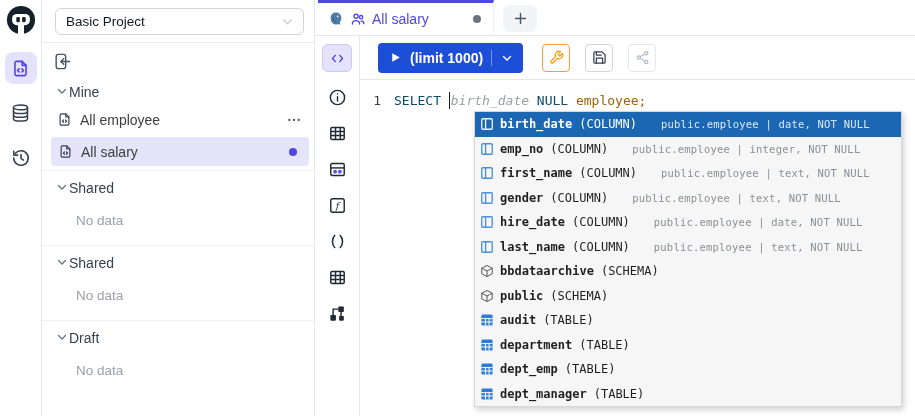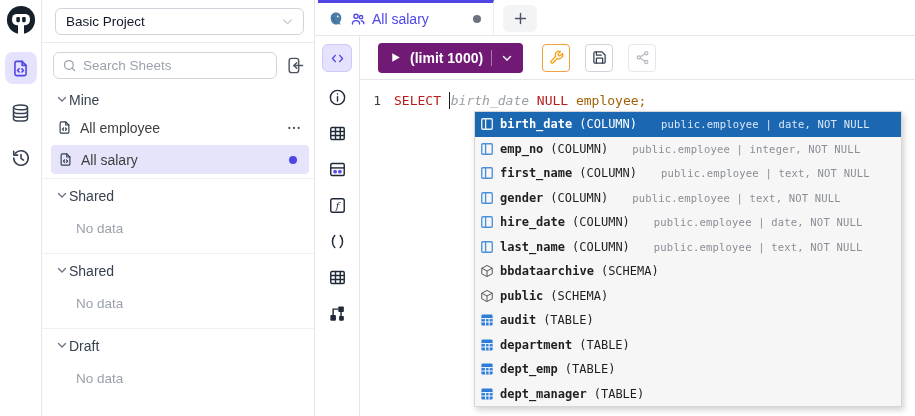--- a/index.html
+++ b/index.html
@@ -60,35 +60,35 @@
            border-right:1px solid #e5e7eb; display:flex; flex-direction:column; align-items:center; background:#fff; }
   .v-btn { width:30px; height:28px; border-radius:6px; display:grid; place-items:center;
            color:#1f2937; cursor:pointer; }
   .v-btn.active { margin-top:8px; background:#e4e2fc; border:1px solid #cdc9f9; color:#4f46e5;
                   font-family:"DejaVu Sans Mono",monospace; font-weight:bold; font-size:13px; }
   .v-btn + .v-btn { margin-top:14px; height:22px; }
 
   .editor-col { position:absolute; left:45px; top:36px; right:0; bottom:0; background:#fff; }
   .toolbar { height:44px; border-bottom:1px solid #e5e7eb; display:flex; align-items:center;
              gap:9px; padding-left:18px; }
-  .run-btn { height:30px; background:#701a75; color:#fff; border:0; border-radius:4px;
+  .run-btn { height:30px; background:#1d4ed8; color:#fff; border:0; border-radius:4px;
              display:flex; align-items:center; gap:8px; padding:0 9px 0 11px;
              font-family:inherit; font-size:14px; font-weight:bold; cursor:pointer; }
   .run-div { width:1px; height:16px; background:rgba(255,255,255,.4); }
   .icon-btn { width:28px; height:28px; background:#fff; border:1px solid #d1d5db; border-radius:4px;
               display:grid; place-items:center; color:#374151; cursor:pointer; margin-left:6px; }
   .icon-btn.wrench { border-color:#f0a13c; color:#f59e0b; margin-left:10px; }
   .icon-btn.share { border-color:#e5e7eb; color:#b6bcc6; }
 
   .editor { position:absolute; left:0; right:0; top:44px; bottom:0;
             font-family:"DejaVu Sans Mono",monospace; font-size:13px; cursor:text; }
   .code-line { display:flex; align-items:center; height:21px; margin-top:10px; white-space:pre; }
   .gutter { width:34px; text-align:right; padding-right:13px; color:#3c4043; flex:0 0 auto; }
   .tok { margin-right:7.8px; }
-  .kw { color:#b91c1c; }
+  .kw { color:#0c4a6e; }
   .ghost { color:#9aa0a6; font-style:italic; }
   .plain { color:#a16207; margin-right:16px; }
   .cursor { display:inline-block; width:1.5px; height:17px; background:#1b1b1b; margin-right:0.5px; }
 
   
   .ac-panel { position:absolute; left:114px; top:31px; width:428px;
               background:#f6f6f6; border:1px solid #d6d6d6;
               box-shadow:2px 3px 6px rgba(0,0,0,.18);
               font-family:"DejaVu Sans Mono",monospace; }
   .ac-row { height:24.5px; display:flex; align-items:center; padding:0 8px 0 5px;
@@ -154,29 +154,20 @@
       <span>Basic Project</span>
       <span class="chev">
         <svg width="15" height="15" viewBox="0 0 24 24" fill="none" stroke="currentColor" stroke-width="2" stroke-linecap="round">
             <path d="M6 9.5l6 6 6-6"></path>
           </svg>
       </span>
     </div>
   </div>
 
   <div class="search-row">
-    <div class="search-box">
-      <span class="sb-icon">
-        <svg width="15" height="15" viewBox="0 0 24 24" fill="none" stroke="currentColor" stroke-width="2" stroke-linecap="round">
-            <circle cx="11" cy="11" r="7"></circle>
-            <path d="M20 20l-4-4"></path>
-          </svg>
-      </span>
-      <input type="text" placeholder="Search Sheets" style="">
-    </div>
     <span class="import-btn">
       <svg width="19" height="19" viewBox="0 0 24 24" fill="none" stroke="currentColor" stroke-width="1.8" stroke-linecap="round" stroke-linejoin="round">
           <rect x="4" y="3" width="12" height="18" rx="3"></rect>
           <path d="M21 12H10"></path>
           <path d="M13.5 8.5 10 12l3.5 3.5"></path>
         </svg>
     </span>
   </div>
 
   <div class="tree-header">

